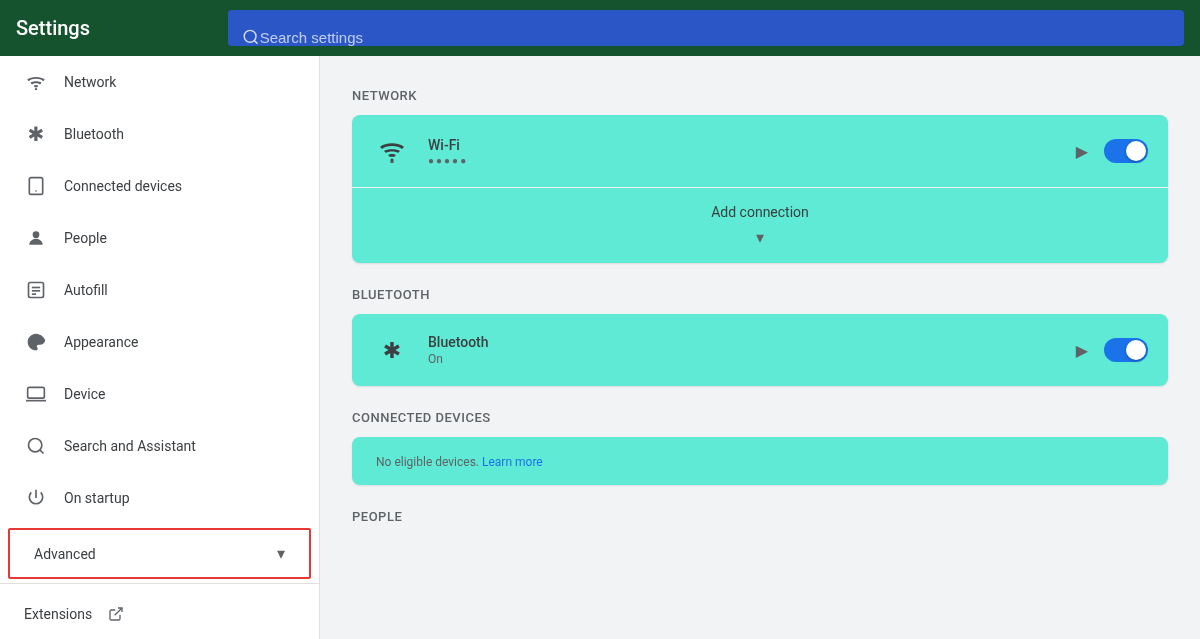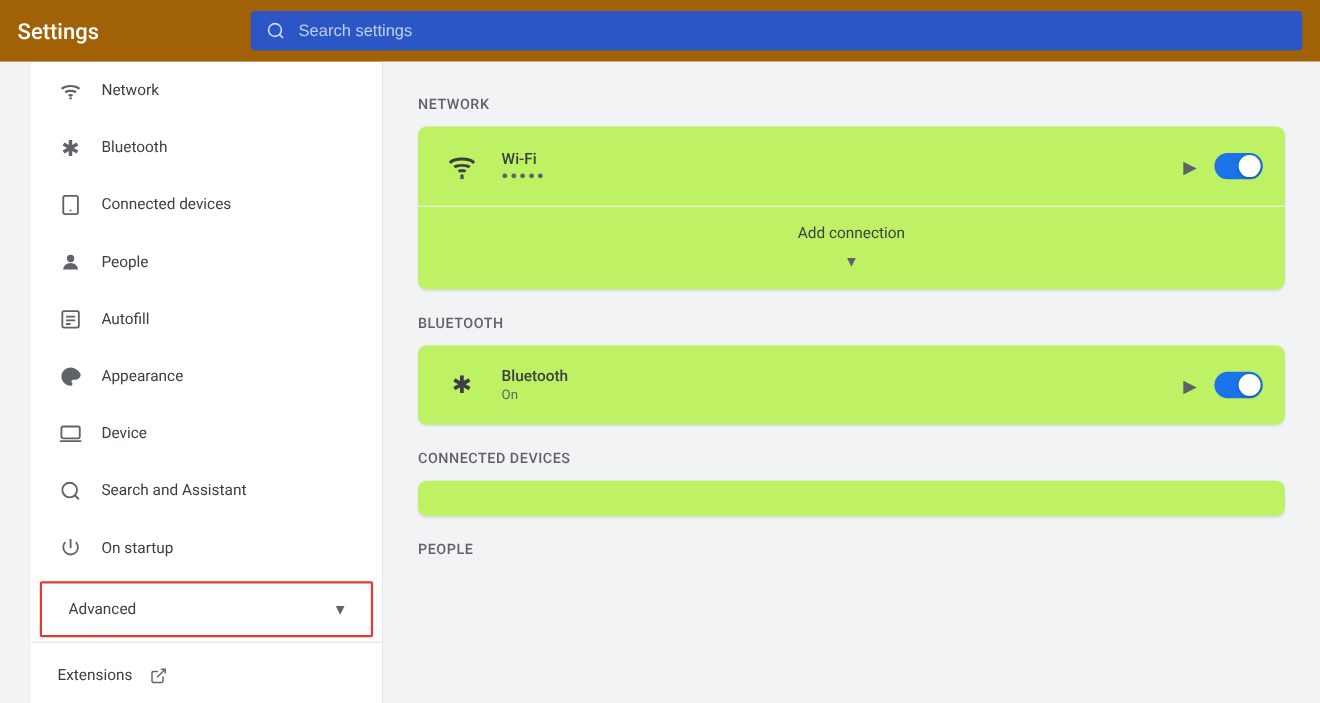--- a/index.html
+++ b/index.html
@@ -1,59 +1,57 @@
 <!DOCTYPE html>
 <html><head>
   <meta charset="utf-8">
   <style>
     * { box-sizing: border-box; margin: 0; padding: 0; }
     body { font-family: 'Roboto', Arial, sans-serif; background: #f1f3f4; display: flex; flex-direction: column; height: 639px; overflow: hidden; }
 
     
     .header {
-      background: #a16207;
+      background: #14532d;
       padding: 0 16px;
       height: 56px;
       display: flex;
       align-items: center;
       gap: 12px;
       flex-shrink: 0;
     }
     .header-title {
       color: white;
       font-size: 20px;
       font-weight: 500;
       min-width: 200px;
     }
     .search-bar {
       flex: 1;
       background: #2a56c6;
       border-radius: 4px;
       display: flex;
-      align-items: center;
+      align-items: flex-end;
       padding: 0 14px;
-      gap: 12px;
       height: 36px;
     }
     .search-bar input {
       background: transparent;
       border: none;
       outline: none;
       color: rgba(255,255,255,0.8);
       font-size: 15px;
       width: 100%;
     }
     .search-bar input::placeholder { color: rgba(255,255,255,0.7); }
 
     
     .main {
       display: flex;
       flex: 1;
       overflow: hidden;
-      padding-left: 28px;
     }
 
     
     .sidebar {
       width: 320px;
       background: #fff;
       border-right: 1px solid #e0e0e0;
       overflow-y: auto;
       flex-shrink: 0;
     }
@@ -121,21 +119,21 @@
     .section-title {
       font-size: 13px;
       color: #5f6368;
       font-weight: 500;
       margin-bottom: 12px;
       margin-top: 8px;
       text-transform: uppercase;
       letter-spacing: 0.5px;
     }
     .card {
-      background: #bef264;
+      background: #5eead4;
       border-radius: 8px;
       margin-bottom: 24px;
       overflow: hidden;
       box-shadow: 0 1px 2px rgba(0,0,0,0.1);
     }
     .card-row {
       display: flex;
       align-items: center;
       padding: 16px 20px;
       border-bottom: 1px solid #f0f0f0;
@@ -382,20 +380,24 @@
           </div>
         </div>
       </div>
     </div>
 
     <div>
       <div class="section-title">Connected devices</div>
       <div class="card">
         <div class="card-row">
           <div class="card-row-text" style="padding-left:4px;">
+            <div class="android-sub">
+              <span>No eligible devices.</span>
+              <a class="learn-more" href="#">Learn more</a>
+            </div>
           </div>
         </div>
       </div>
     </div>
 
     <div>
       <div class="section-title">People</div>
     </div>
 
   </div>

